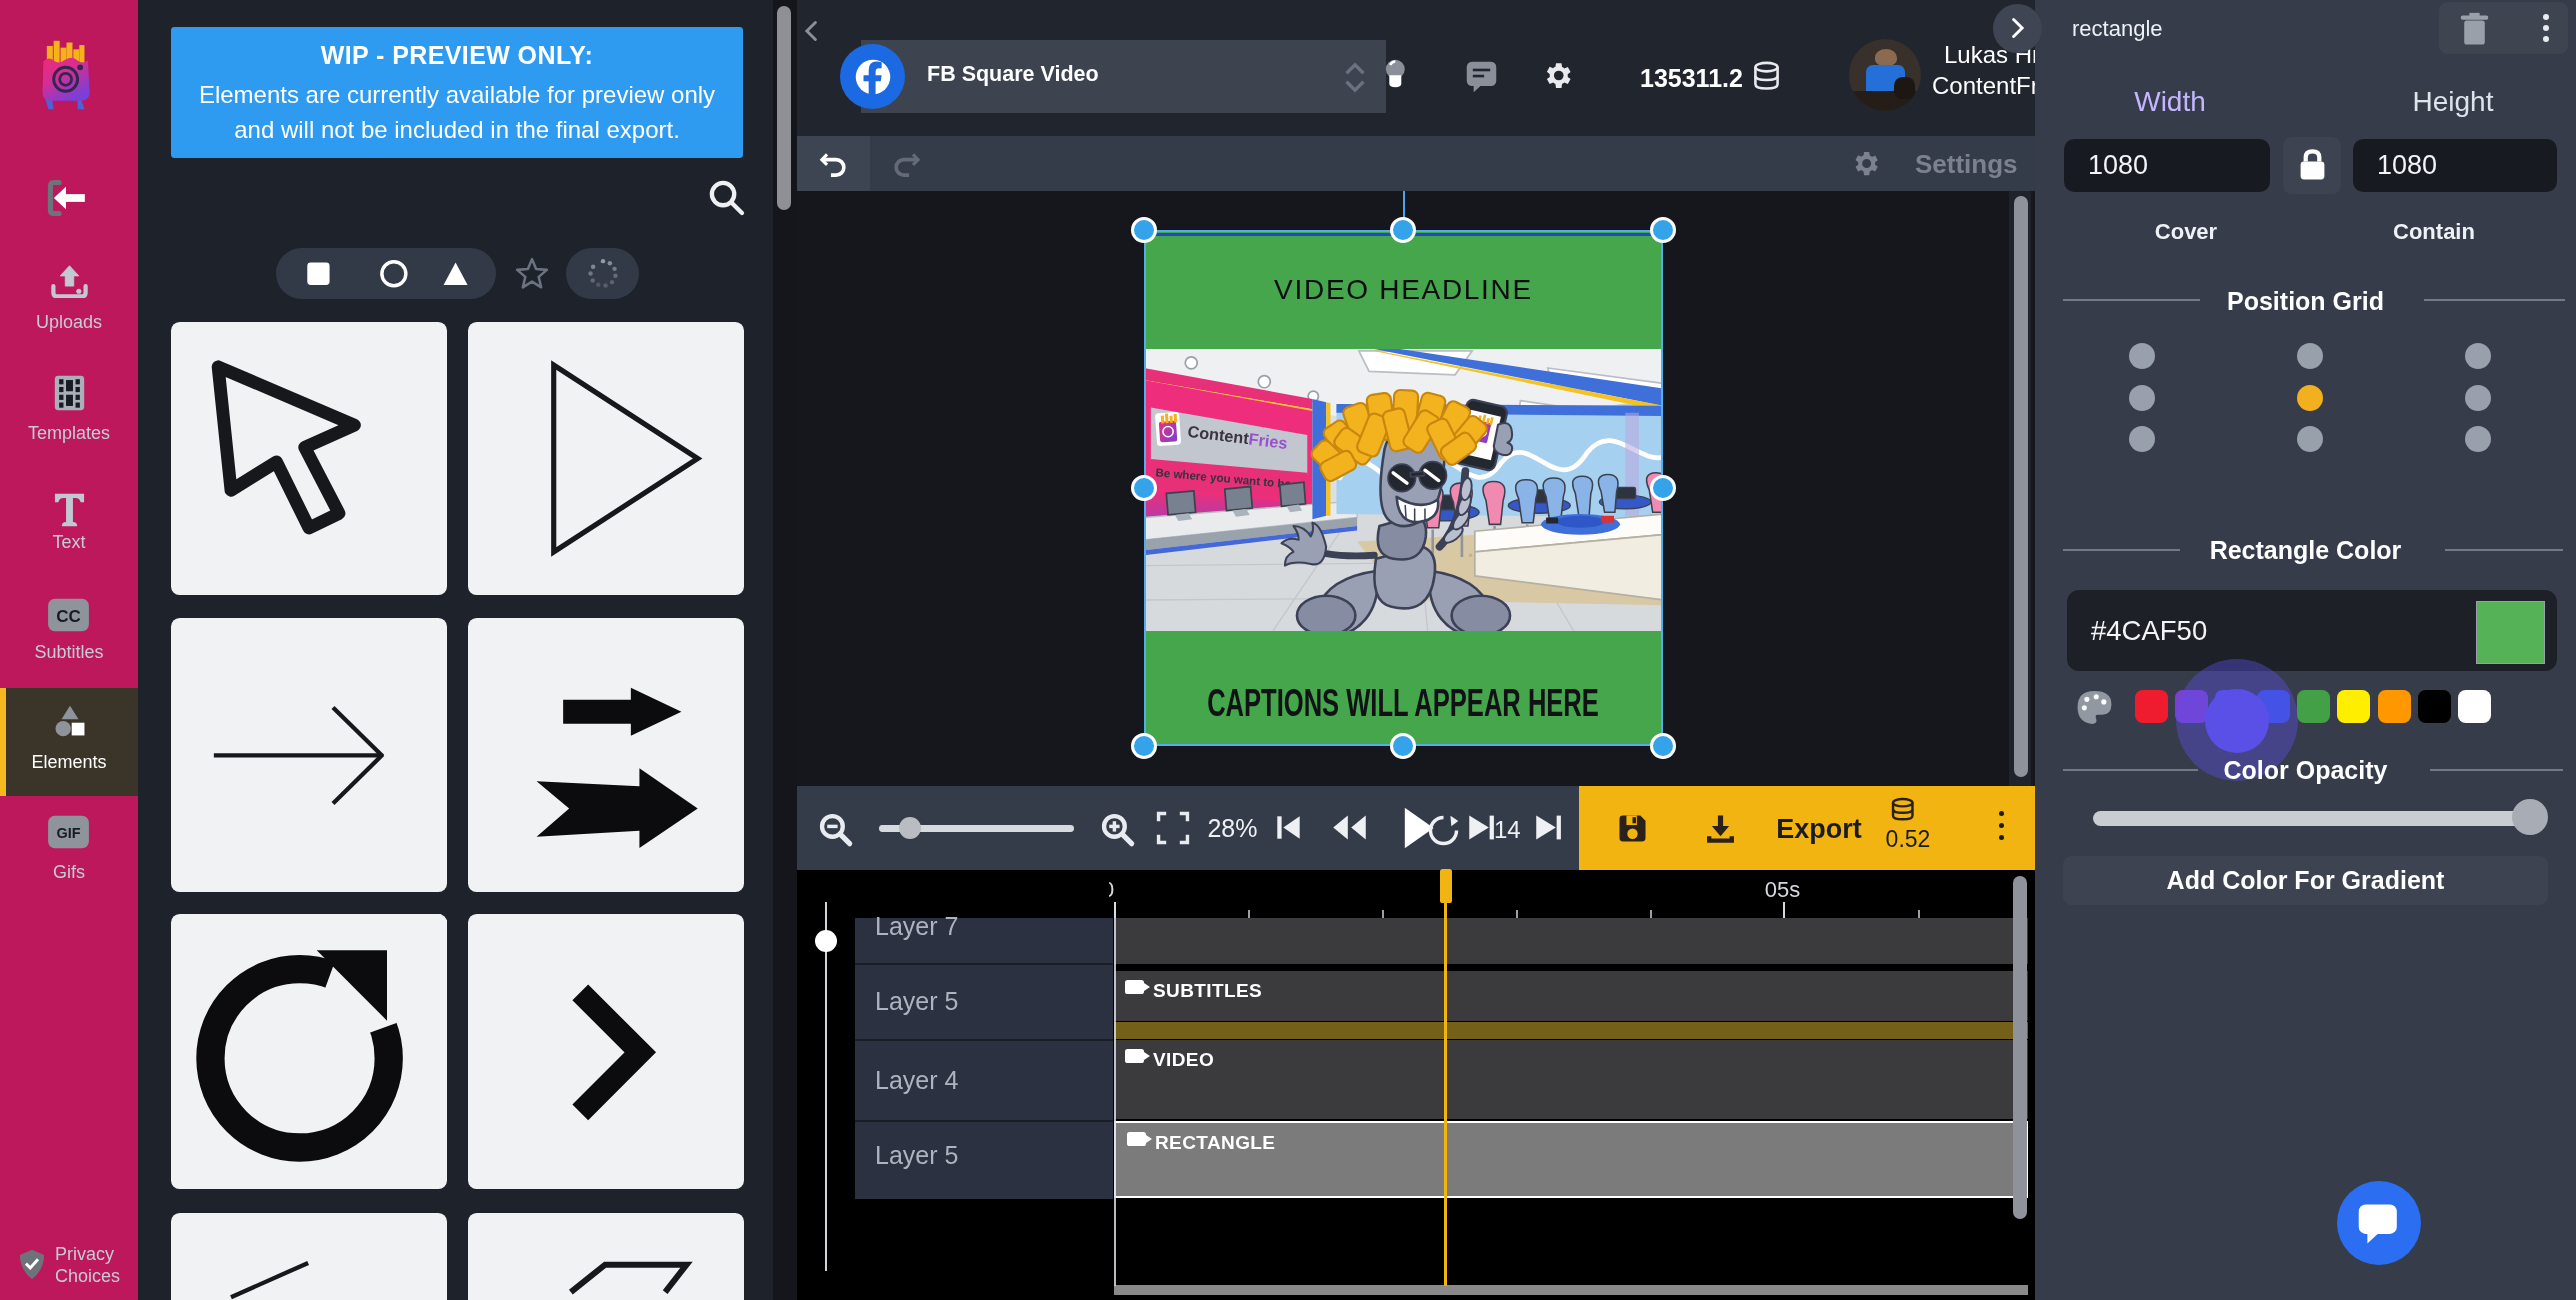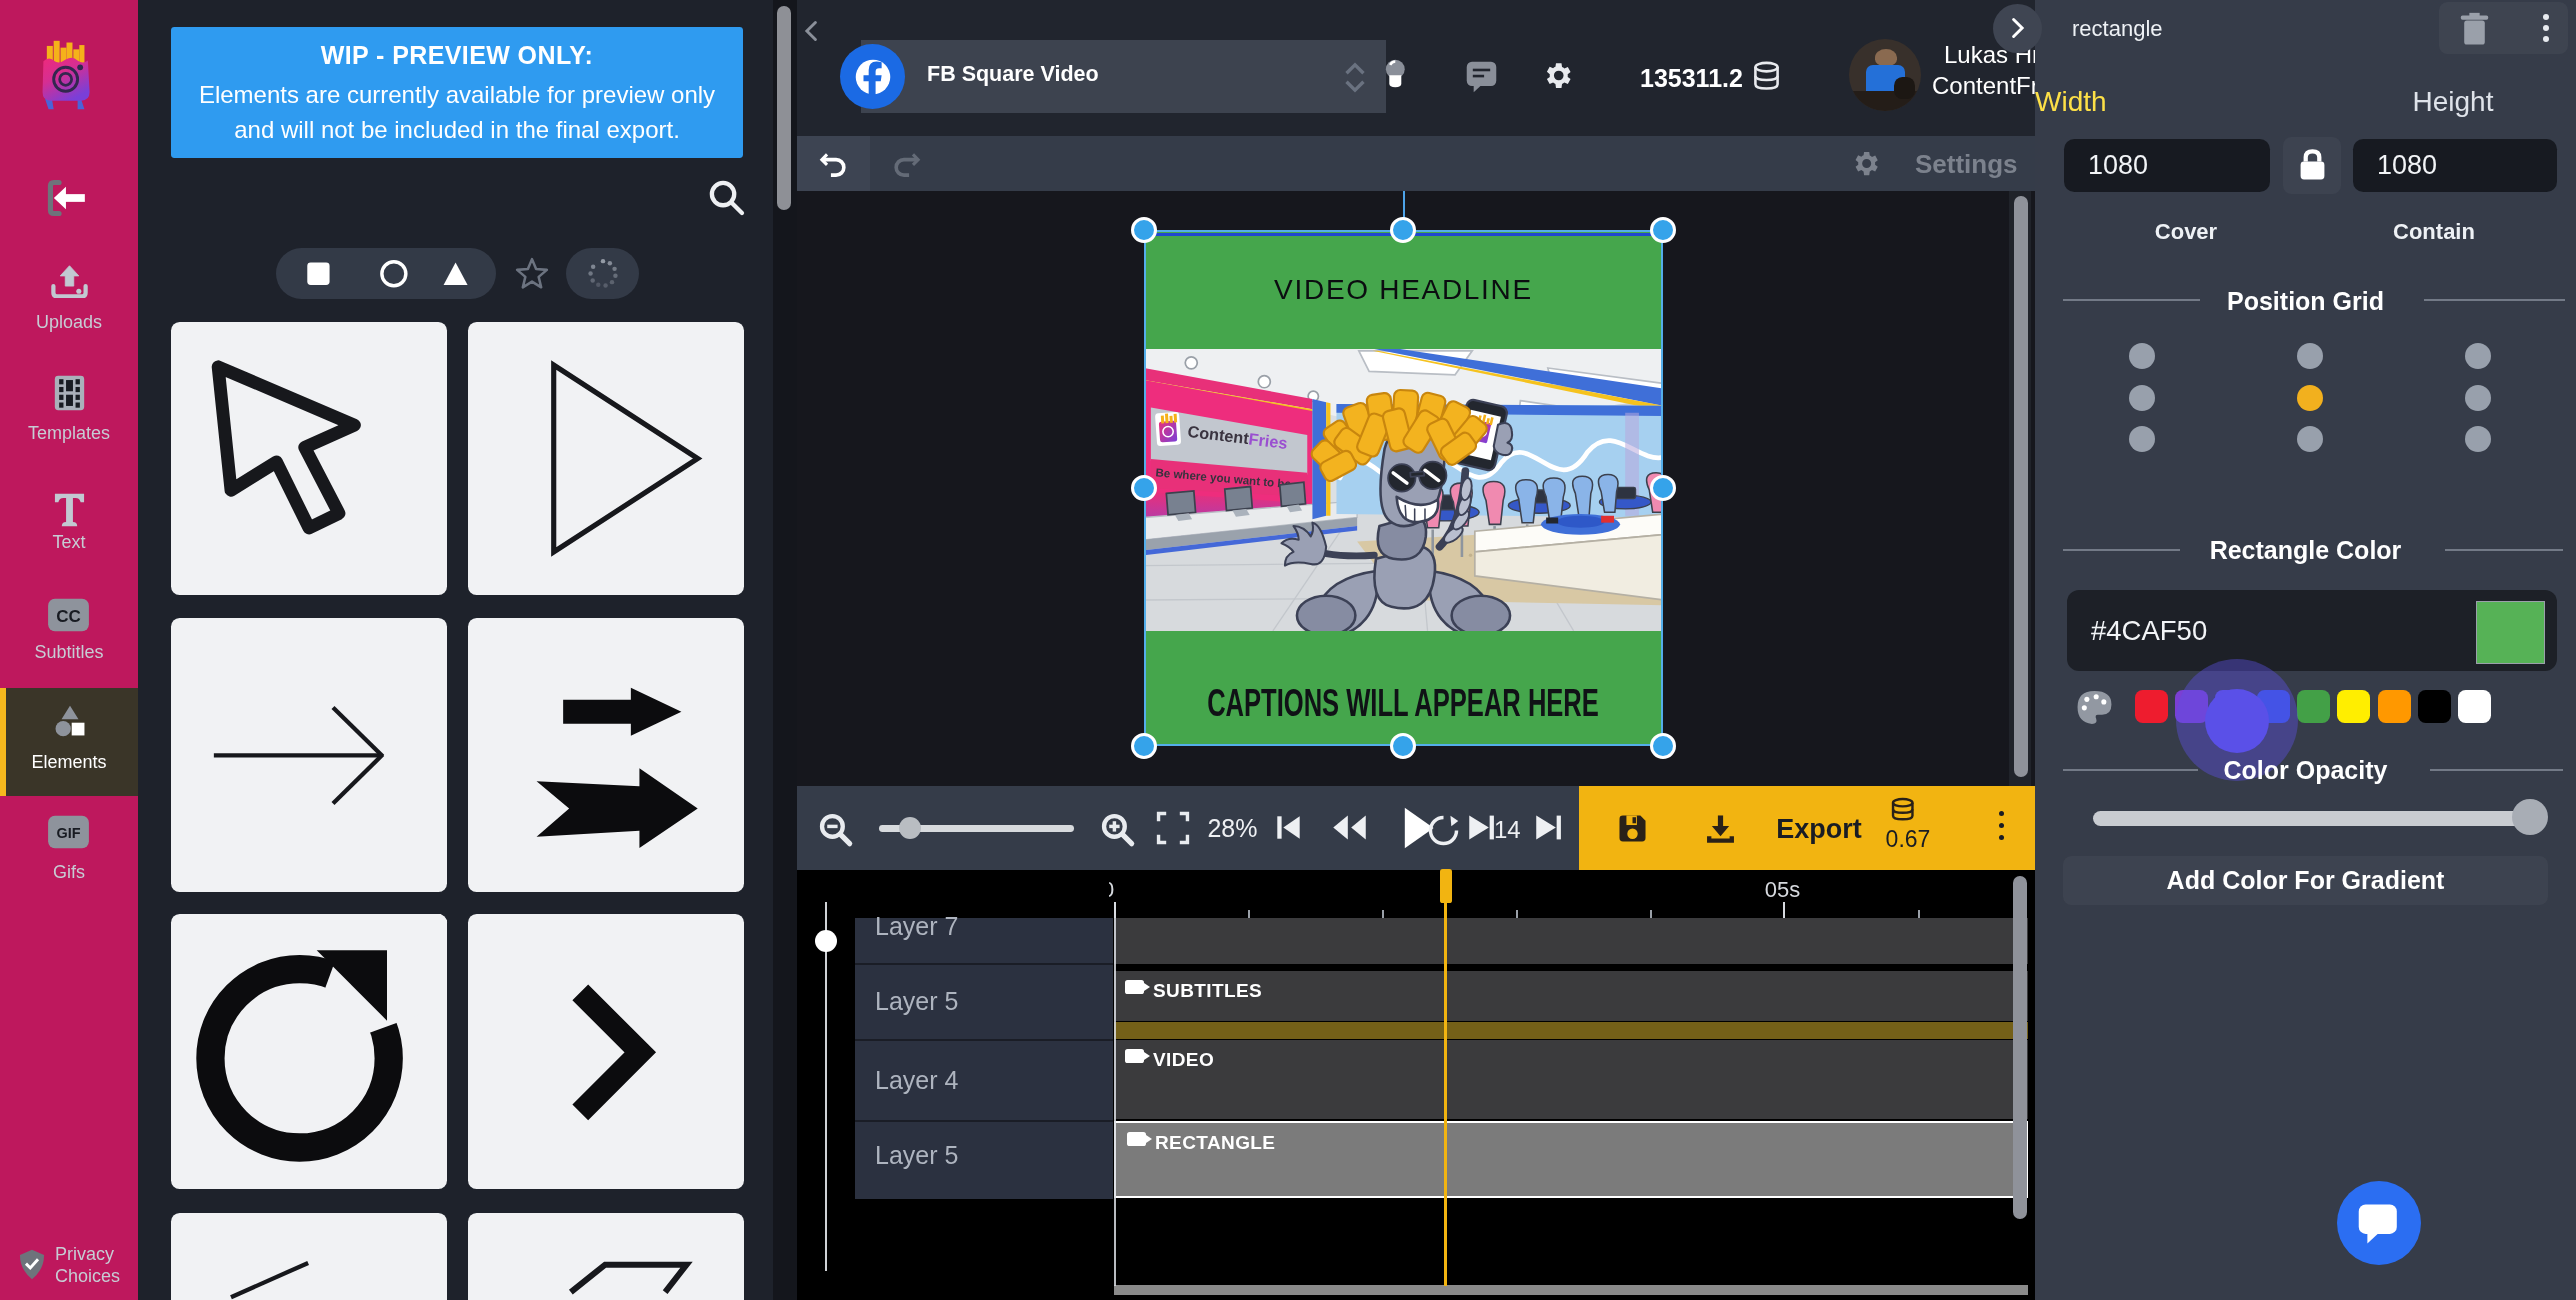--- a/index.html
+++ b/index.html
@@ -386,21 +386,21 @@
       <path d="M6 28 L6 33 L32 33 L32 28" fill="none" stroke="#2a2118" stroke-width="5"></path>
     </svg>
     <div class="abs" style="left:962px;top:814px;width:120px;text-align:center;color:#191c24;font-size:27px;font-weight:bold">Export</div>
     <svg class="abs" style="left:1092px;top:797px" width="27.5" height="26" viewBox="0 0 34 32">
       <g fill="none" stroke="#2a2118" stroke-width="3">
         <ellipse cx="17" cy="7" rx="12" ry="4.5" fill="#f2b411"></ellipse>
         <path d="M5 7 L5 15 Q5 19.5 17 19.5 Q29 19.5 29 15 L29 7"></path>
         <path d="M5 15 L5 23 Q5 27.5 17 27.5 Q29 27.5 29 23 L29 15"></path>
       </g>
     </svg>
-    <div class="abs" style="left:1080px;top:826px;width:62px;text-align:center;color:#191c24;font-size:23px">0.67</div>
+    <div class="abs" style="left:1080px;top:826px;width:62px;text-align:center;color:#191c24;font-size:23px">0.52</div>
     <div class="abs" style="left:1202px;top:811px;width:5.2px;height:5.2px;background:#191c24;border-radius:50%;box-shadow:0 12px 0 #191c24, 0 24px 0 #191c24"></div>
 
     <div class="abs" style="left:0;top:870px;width:1238px;height:430px;background:#000"></div>
     <div class="abs" style="left:28px;top:902px;width:1.7px;height:369px;background:#cfd2d6"></div>
     <div class="abs" style="left:18px;top:930px;width:22px;height:22px;border-radius:50%;background:#fff"></div>
 
     <div class="abs" style="left:312px;top:877px;width:9.4px;overflow:hidden;height:24px"><span style="color:#d6d9de;font-size:22px;position:relative;left:-6.9px">0</span></div>
     <div class="abs" style="left:951px;top:877px;width:69px;text-align:center;color:#d6d9de;font-size:22px">05s</div>
     <div class="abs" style="left:317px;top:902px;width:1.7px;height:19px;background:#d6d9de"></div>
     <div class="abs" style="left:986px;top:902px;width:1.7px;height:19px;background:#d6d9de"></div>
@@ -611,21 +611,21 @@
   </div>
   <div id="rpanel" class="abs">
     <div class="abs" style="left:404px;top:1.7px;width:129px;height:52px;background:rgba(255,255,255,0.045);border-radius:8.6px"></div>
     <div class="abs" style="left:37px;top:15.5px;color:#eef1f5;font-size:22px">rectangle</div>
     <svg class="abs" style="left:424px;top:12px" width="31" height="36" viewBox="0 0 36 42">
       <rect x="6" y="10" width="24" height="28" rx="3" fill="#9aa0aa"></rect>
       <rect x="2" y="4" width="32" height="5" rx="2" fill="#9aa0aa"></rect>
       <rect x="12" y="1" width="12" height="5" fill="#9aa0aa"></rect>
     </svg>
     <div class="abs" style="left:508px;top:13.7px;width:6px;height:6px;background:#e8ebf0;border-radius:50%;box-shadow:0 11px 0 #e8ebf0, 0 22px 0 #e8ebf0"></div>
-    <div class="abs" style="left:0;top:86px;width:270px;color:#fde047;font-size:28px">Width</div>
+    <div class="abs" style="left:0;top:86px;width:270px;text-align:center;color:#c4b5fd;font-size:28px">Width</div>
     <div class="abs" style="left:283px;top:86px;width:270px;text-align:center;color:#dfe3ea;font-size:28px">Height</div>
     <div class="abs" style="left:29px;top:139px;width:206px;height:53px;background:#171a21;border-radius:10.3px;color:#f2f4f7;font-size:27px;line-height:53px;padding-left:24px">1080</div>
     <div class="abs" style="left:248px;top:137px;width:58px;height:57px;background:#3d4350;border-radius:8.6px"></div>
     <svg class="abs" style="left:262px;top:148px" width="31" height="34" viewBox="0 0 36 40">
       <rect x="4" y="16" width="28" height="21" rx="4" fill="#fff"></rect>
       <path d="M10 16 L10 11 Q10 4 18 4 Q26 4 26 11 L26 16" fill="none" stroke="#fff" stroke-width="5"></path>
     </svg>
     <div class="abs" style="left:318px;top:139px;width:204px;height:53px;background:#171a21;border-radius:10.3px;color:#f2f4f7;font-size:27px;line-height:53px;padding-left:24px">1080</div>
     <div class="abs" style="left:31px;top:219px;width:240px;text-align:center;color:#eef1f5;font-size:22px;font-weight:bold">Cover</div>
     <div class="abs" style="left:279px;top:219px;width:240px;text-align:center;color:#eef1f5;font-size:22px;font-weight:bold">Contain</div>

